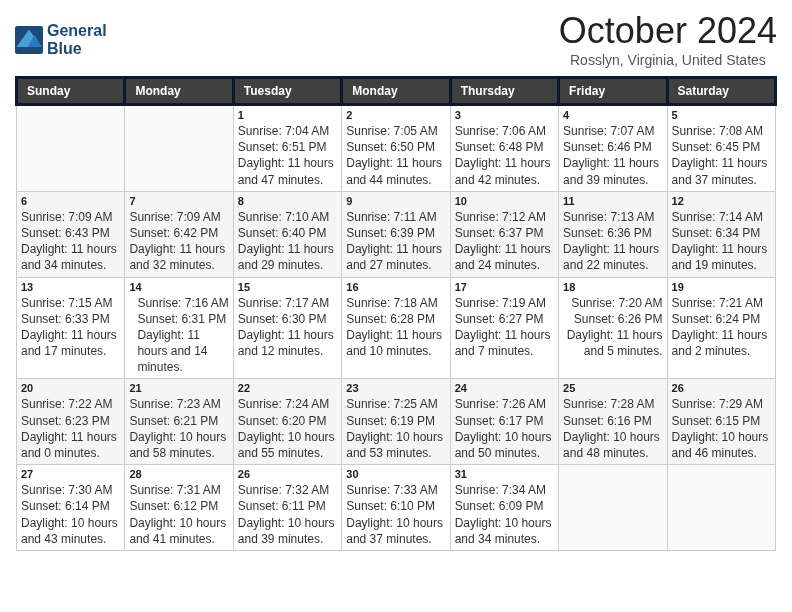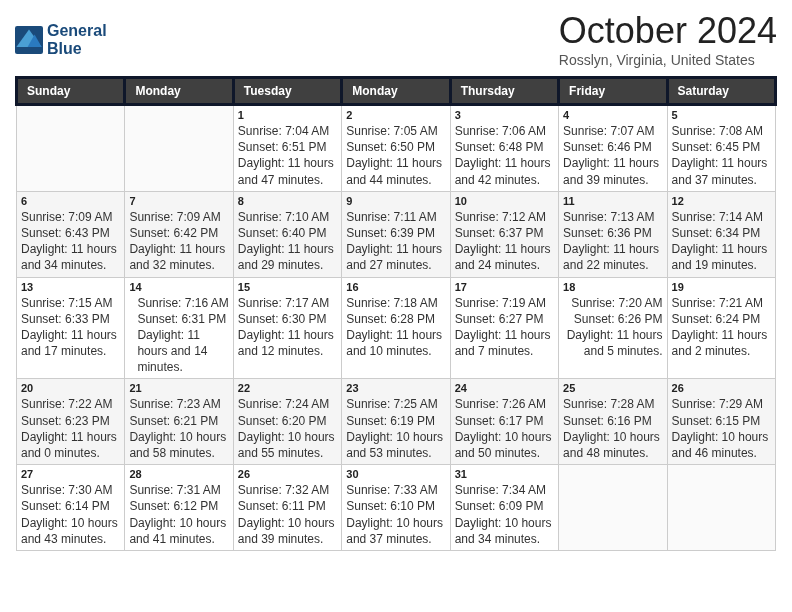--- a/index.html
+++ b/index.html
@@ -20,21 +20,21 @@
       display: flex;
       align-items: center;
       margin-top: 12px;
     }
     .logo-icon {
       width: 28px;
       height: 28px;
       margin-right: 4px;
     }
     .title-area {
-      text-align: left;
+      text-align: center;
     }
     .calendar-title {
       font-size: 36px;
       color: #222;
       font-weight: normal;
     }
     .calendar-subtitle {
       font-size: 14px;
       color: #555;
     }

